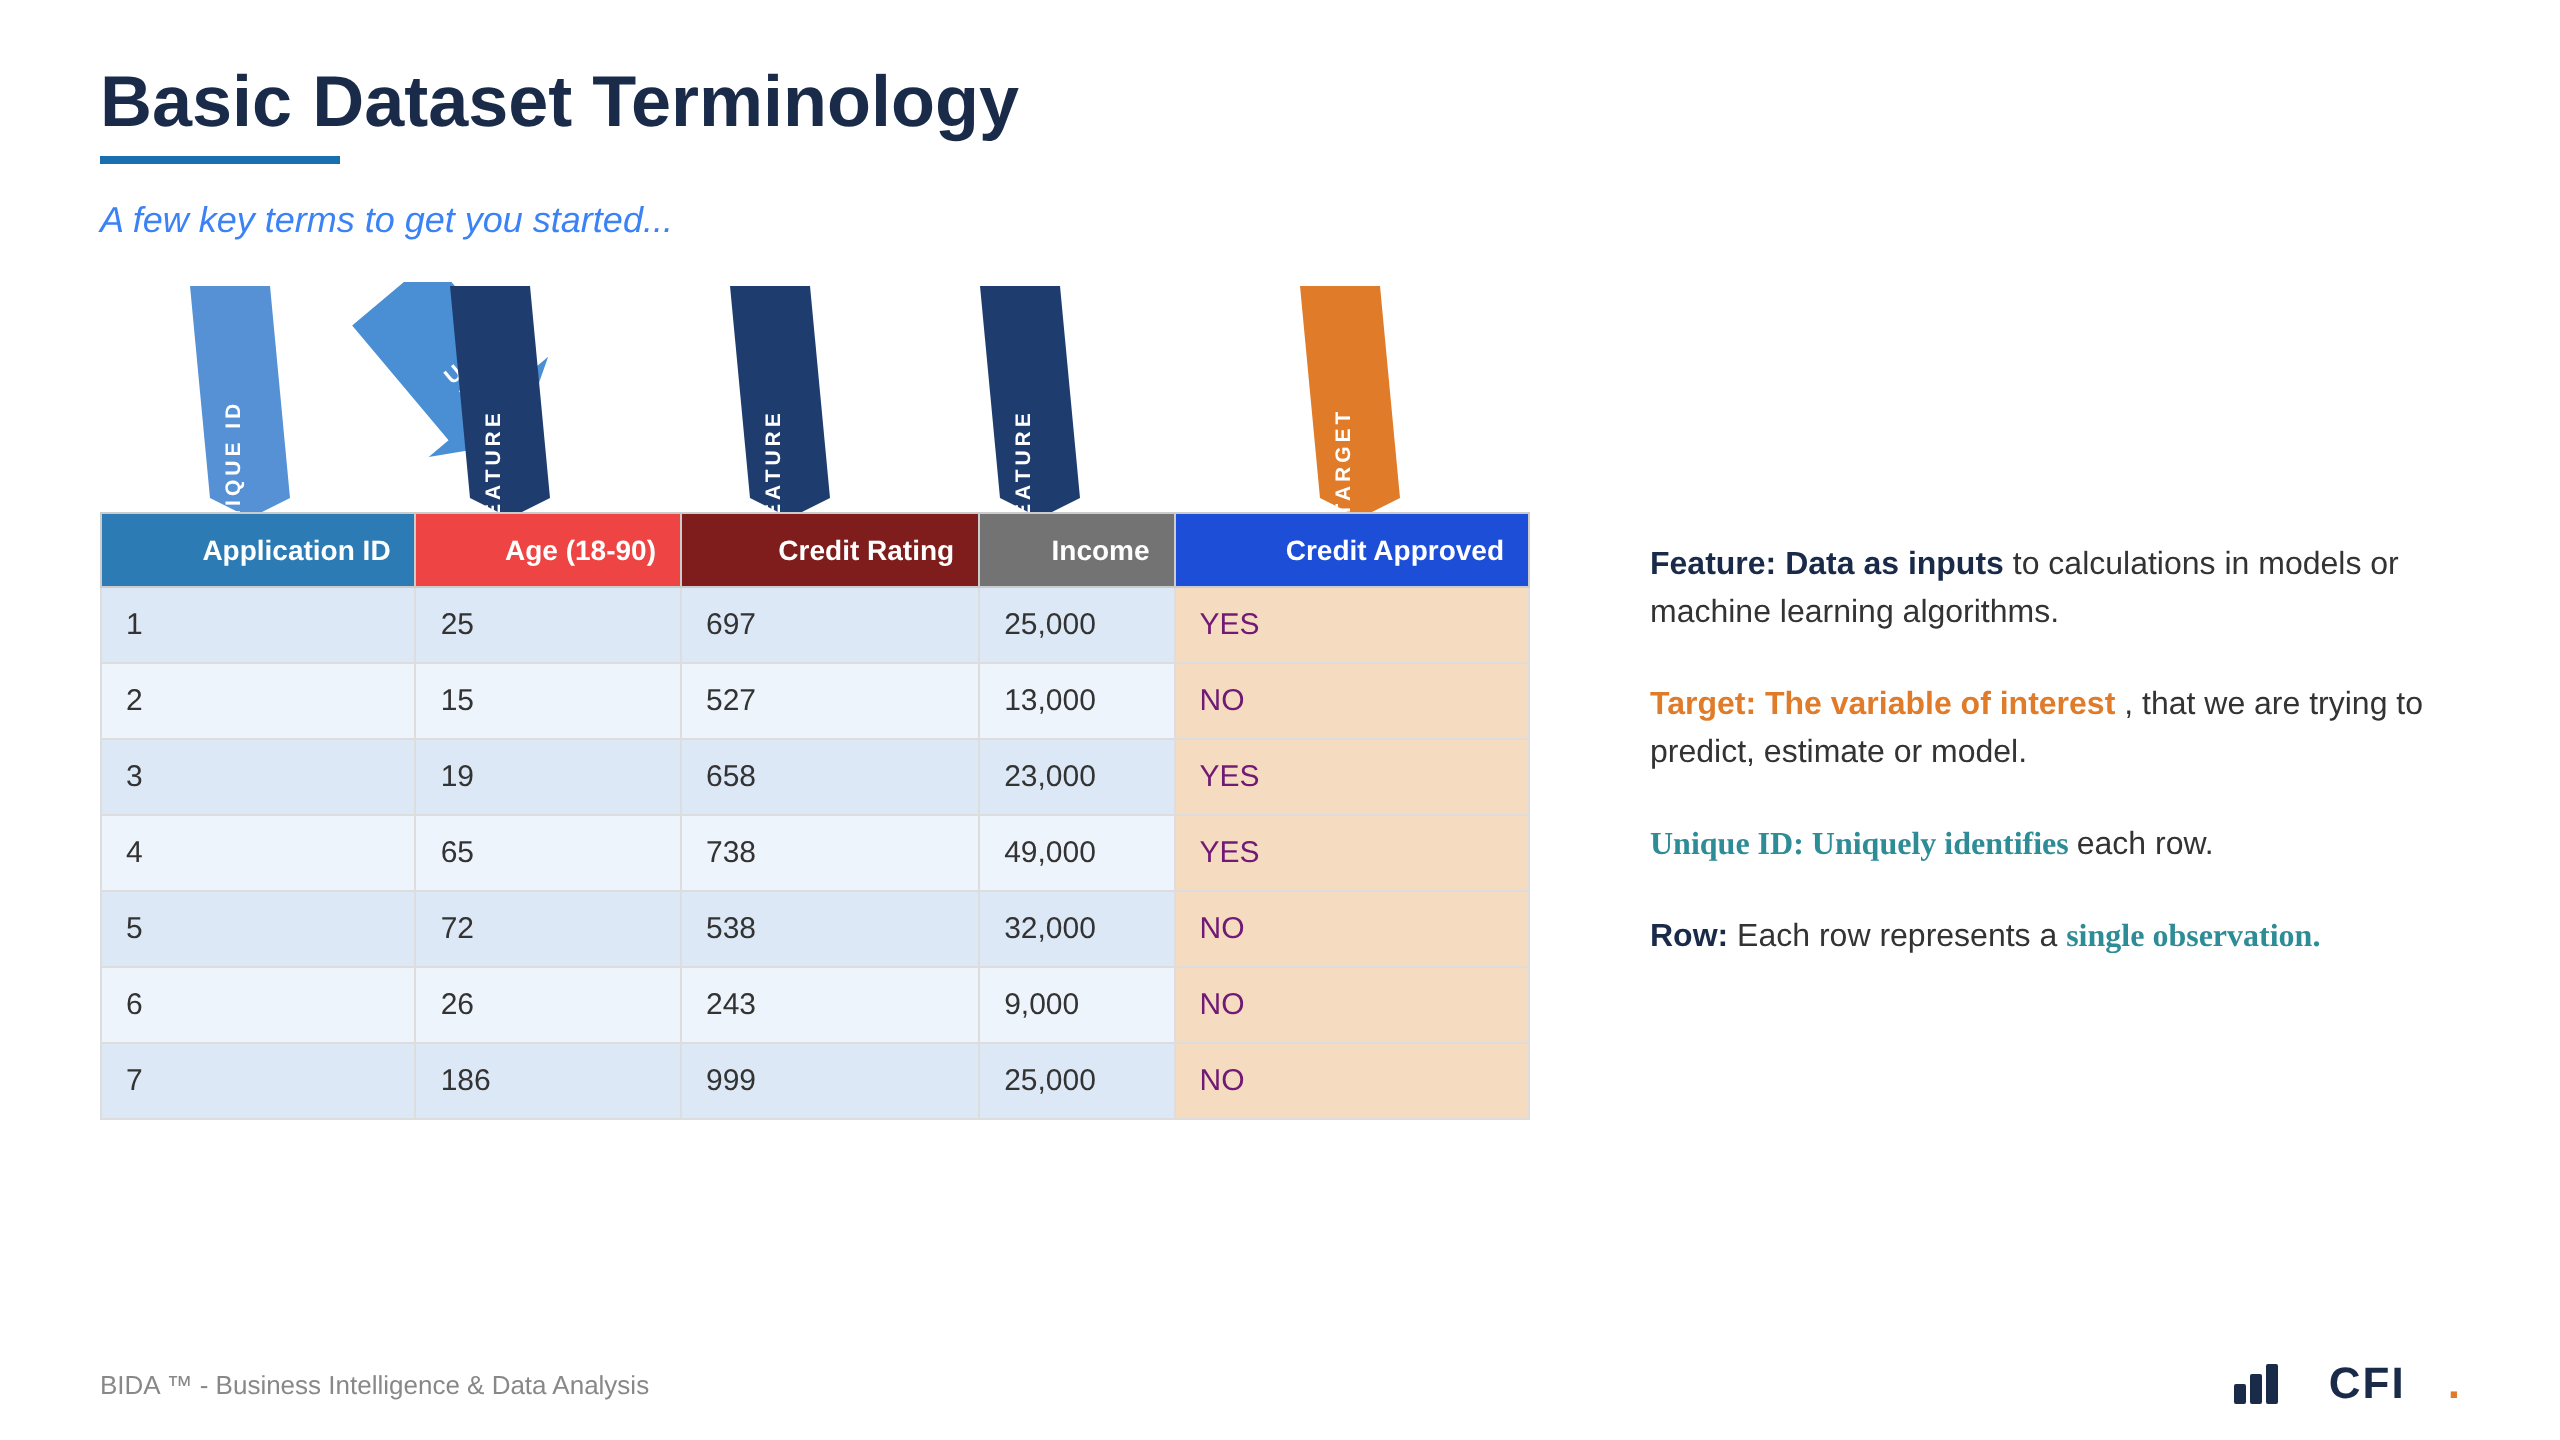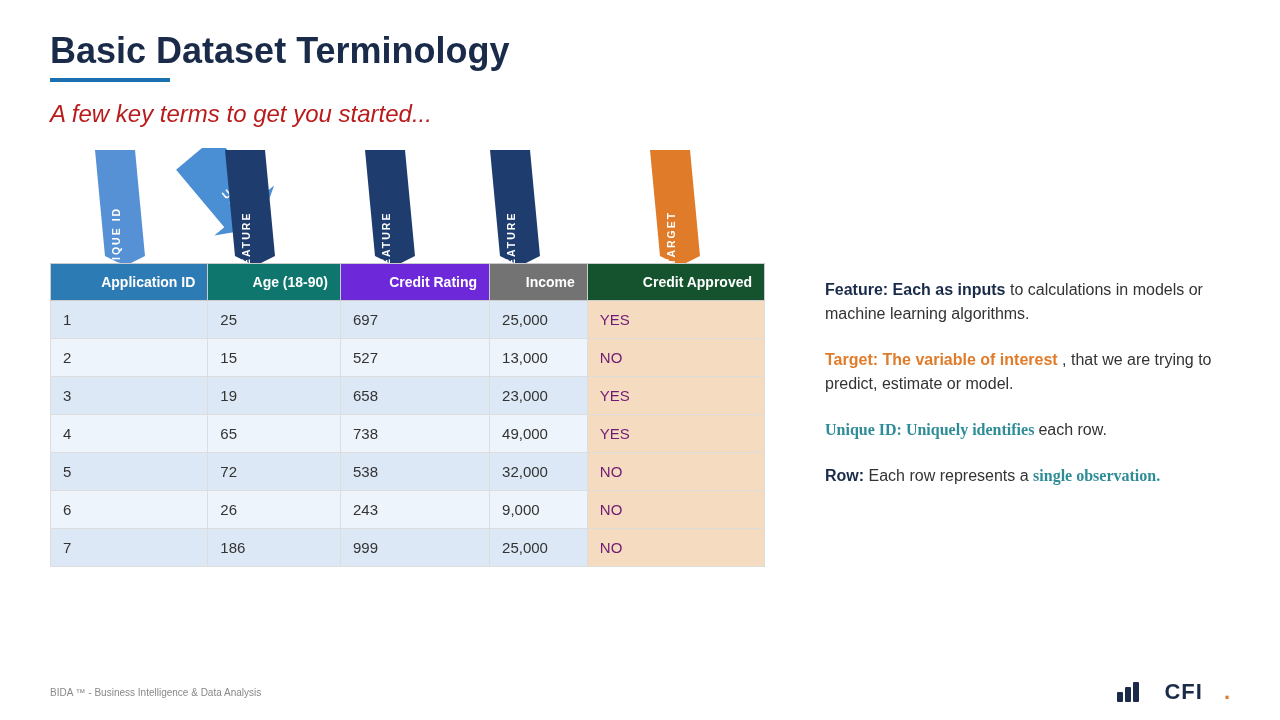--- a/index.html
+++ b/index.html
@@ -27,22 +27,22 @@
     }
 
     .title-underline {
       width: 120px;
       height: 4px;
       background: #1a6faf;
       margin-bottom: 18px;
     }
 
     .subtitle {
-      font-size: 24px;
-      color: #b91c1c;
+      font-size: 18px;
+      color: #3b82f6;
       margin-bottom: 20px;
       font-style: italic;
     }
 
     .main-content {
       display: flex;
       flex-direction: row;
       gap: 40px;
       align-items: flex-start;
     }
@@ -69,24 +69,24 @@
     .data-table th {
       padding: 10px 12px;
       text-align: right;
       font-size: 14px;
       font-weight: 700;
       color: white;
       border: 1px solid #ccc;
     }
 
     .data-table th.col-id { background: #2d7bb5; }
-    .data-table th.col-age { background: #0f766e; }
-    .data-table th.col-credit { background: #6d28d9; }
+    .data-table th.col-age { background: #ef4444; }
+    .data-table th.col-credit { background: #7f1d1d; }
     .data-table th.col-income { background: #737373; }
-    .data-table th.col-approved { background: #14532d; }
+    .data-table th.col-approved { background: #1d4ed8; }
 
     .data-table td {
       padding: 10px 12px;
       font-size: 15px;
       color: #333;
       border: 1px solid #ddd;
     }
 
     .data-table tr:nth-child(odd) td { background: #dce8f5; }
     .data-table tr:nth-child(even) td { background: #eef4fb; }
@@ -120,21 +120,21 @@
       position: absolute;
       bottom: 15px;
       left: 50px;
       right: 50px;
       display: flex;
       justify-content: space-between;
       align-items: center;
     }
 
     .footer-text {
-      font-size: 10px;
+      font-size: 13px;
       color: #888;
     }
 
     .cfi-logo {
       display: flex;
       align-items: center;
       gap: 21px;
     }
 
     .cfi-bars {
@@ -286,21 +286,21 @@
 
       <div style="position:relative; margin-top:0;">
         
       </div>
 
     </div>
 
     <div class="right-panel">
 
       <p class="def-line">
-        <span class="bold-blue">Feature: Each as inputs </span>
+        <span class="bold-blue">Feature: Data as inputs </span>
         <span>to calculations in models or machine learning algorithms.</span>
       </p>
 
       <p class="def-line">
         <span class="bold-orange">Target: The variable of interest</span>
         <span>, that we are trying to predict, estimate or model.</span>
       </p>
 
       <p class="def-line">
         <span class="bold-teal">Unique ID: Uniquely identifies </span>

